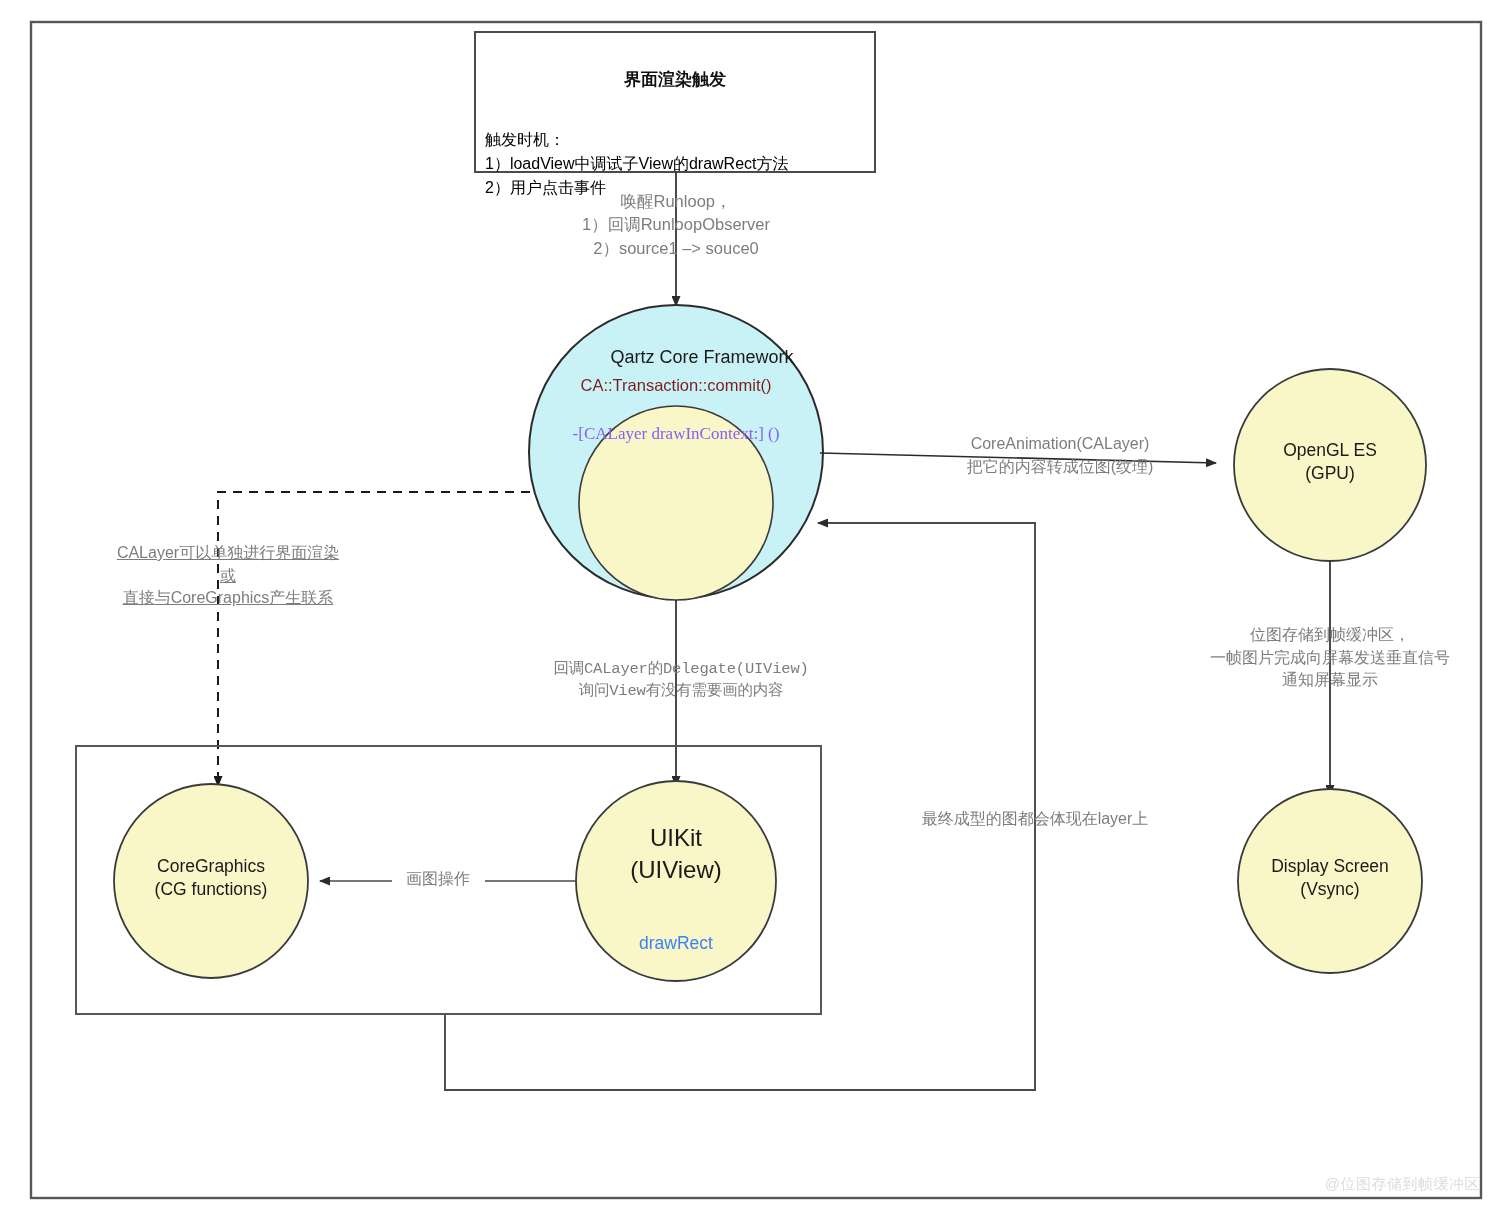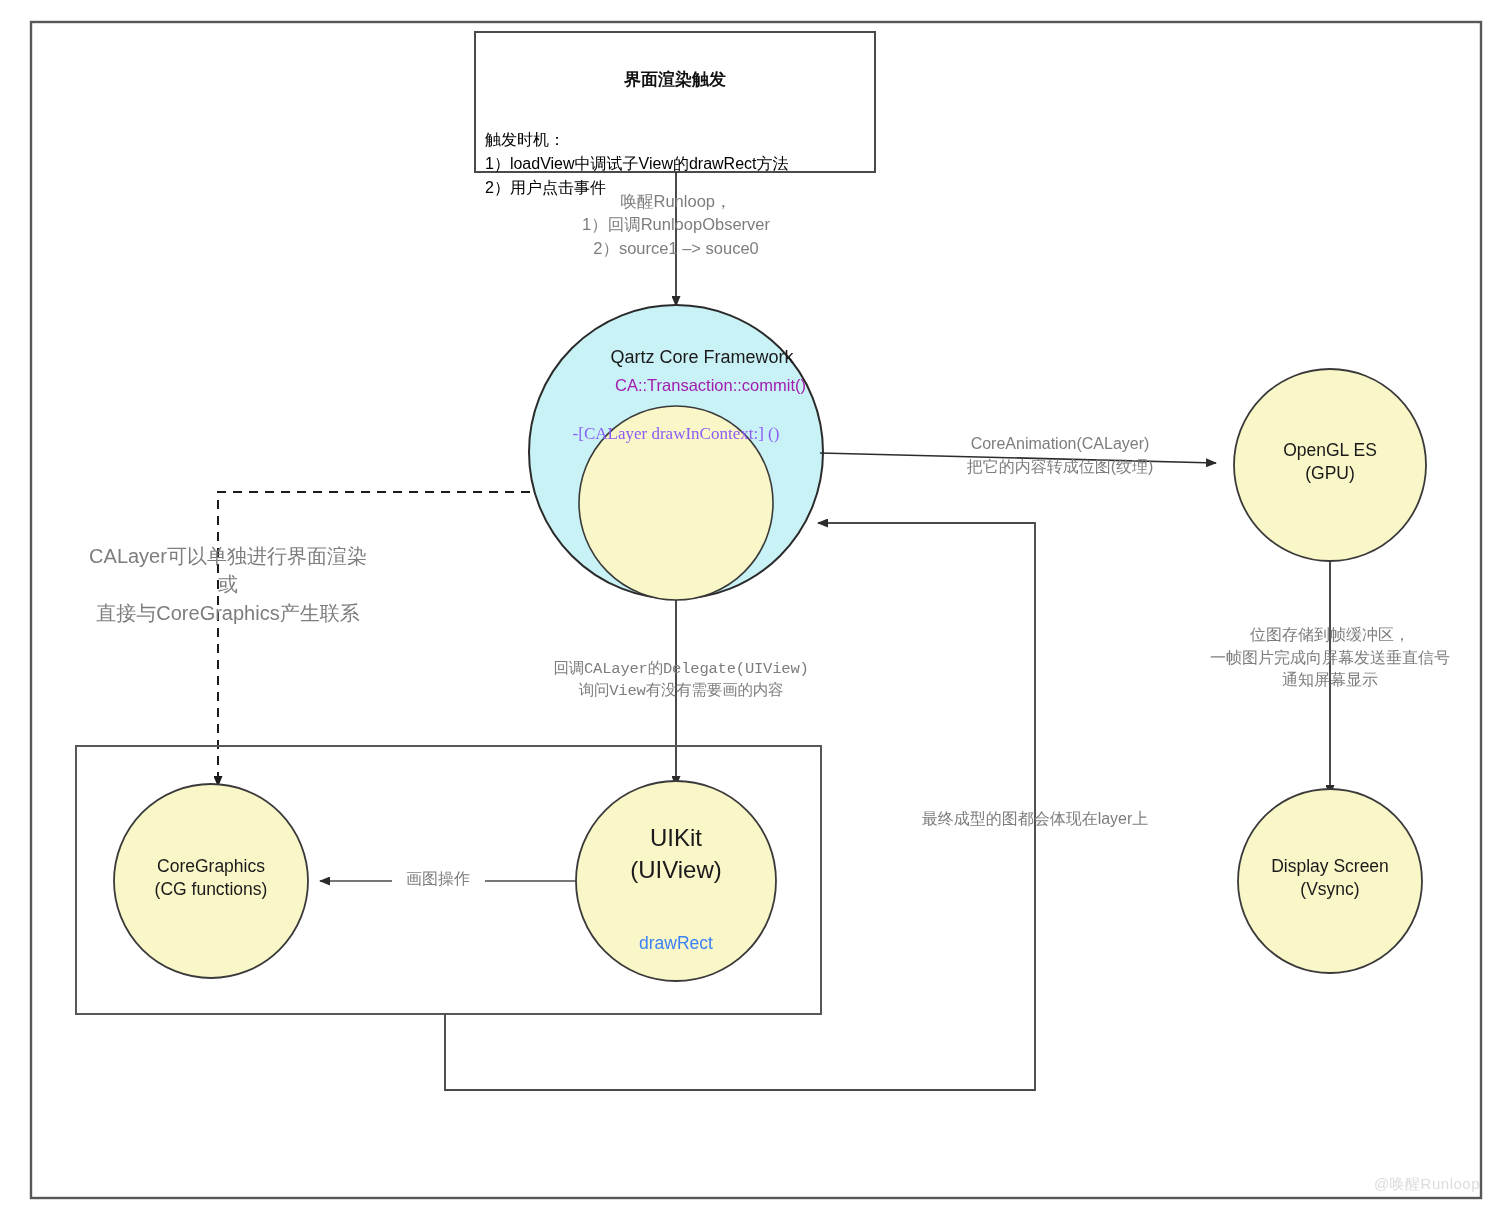--- a/index.html
+++ b/index.html
@@ -130,52 +130,52 @@
 1）loadView中调试子View的drawRect方法
 2）用户点击事件</div>
   </div>
 
   <div class="edge-label" style="left:506px; top:190px; width:340px; font-size:16.5px;">唤醒Runloop，
 1）回调RunloopObserver
 2）source1 –&gt; souce0</div>
 
   <div class="node-label" style="left:572px; top:345px; width:260px; font-size:18px;">Qartz Core Framework</div>
 
-  <div class="node-label accent-orange" style="left:546px; top:374px; width:260px; font-size:16.5px; color:#a21caf;text-align:right;">CA::Transaction::commit()</div>
+  <div class="node-label accent-orange" style="left:546px; top:374px; width:260px; font-size:16.5px; color:#7f1d1d;">CA::Transaction::commit()</div>
 
   <div class="node-label serif-accent" style="left:546px; top:423px; width:260px;">-[CALayer drawInContext:] ()</div>
 
 
   <div class="edge-label" style="left:905px; top:433px; width:310px; font-size:16px;">CoreAnimation(CALayer)
 把它的内容转成位图(纹理)</div>
 
   <div class="node-label" style="left:1240px; top:439px; width:180px; font-size:17.5px;">OpenGL ES
 (GPU)</div>
 
   <div class="edge-label" style="left:1160px; top:624px; width:340px; font-size:16px;">位图存储到帧缓冲区，
 一帧图片完成向屏幕发送垂直信号
 通知屏幕显示</div>
 
   <div class="node-label" style="left:1240px; top:855px; width:180px; font-size:17.5px;">Display Screen
 (Vsync)</div>
 
-  <div class="edge-label" style="left:58px; top:542px; width:340px; font-size:20px;">CALayer可以单独进行界面渲染
+  <div class="edge-label" style="left:58px; top:542px; width:340px; font-size:16px;text-decoration:underline;">CALayer可以单独进行界面渲染
 或
 直接与CoreGraphics产生联系</div>
 
   <div class="edge-label mono-label" style="left:516px; top:658px; width:330px;">回调CALayer的Delegate(UIView)
 询问View有没有需要画的内容</div>
 
   <div class="node-label" style="left:121px; top:855px; width:180px; font-size:17.5px;">CoreGraphics
 (CG functions)</div>
 
   <div class="node-label" style="left:586px; top:822px; width:180px; font-size:24px;">UIKit
 (UIView)</div>
 
   <div class="node-label accent-orange" style="left:586px; top:932px; width:180px; font-size:17.5px; color:#3b82f6;">drawRect</div>
 
   <div class="edge-label" style="left:388px; top:868px; width:100px; font-size:16px;">画图操作</div>
 
   <div class="edge-label" style="left:880px; top:808px; width:310px; font-size:16px;">最终成型的图都会体现在layer上</div>
 
-  <div class="watermark">@唤醒Runloop</div>
+  <div class="watermark">@位图存储到帧缓冲区</div>
 
 </div>
 
 </body></html>

